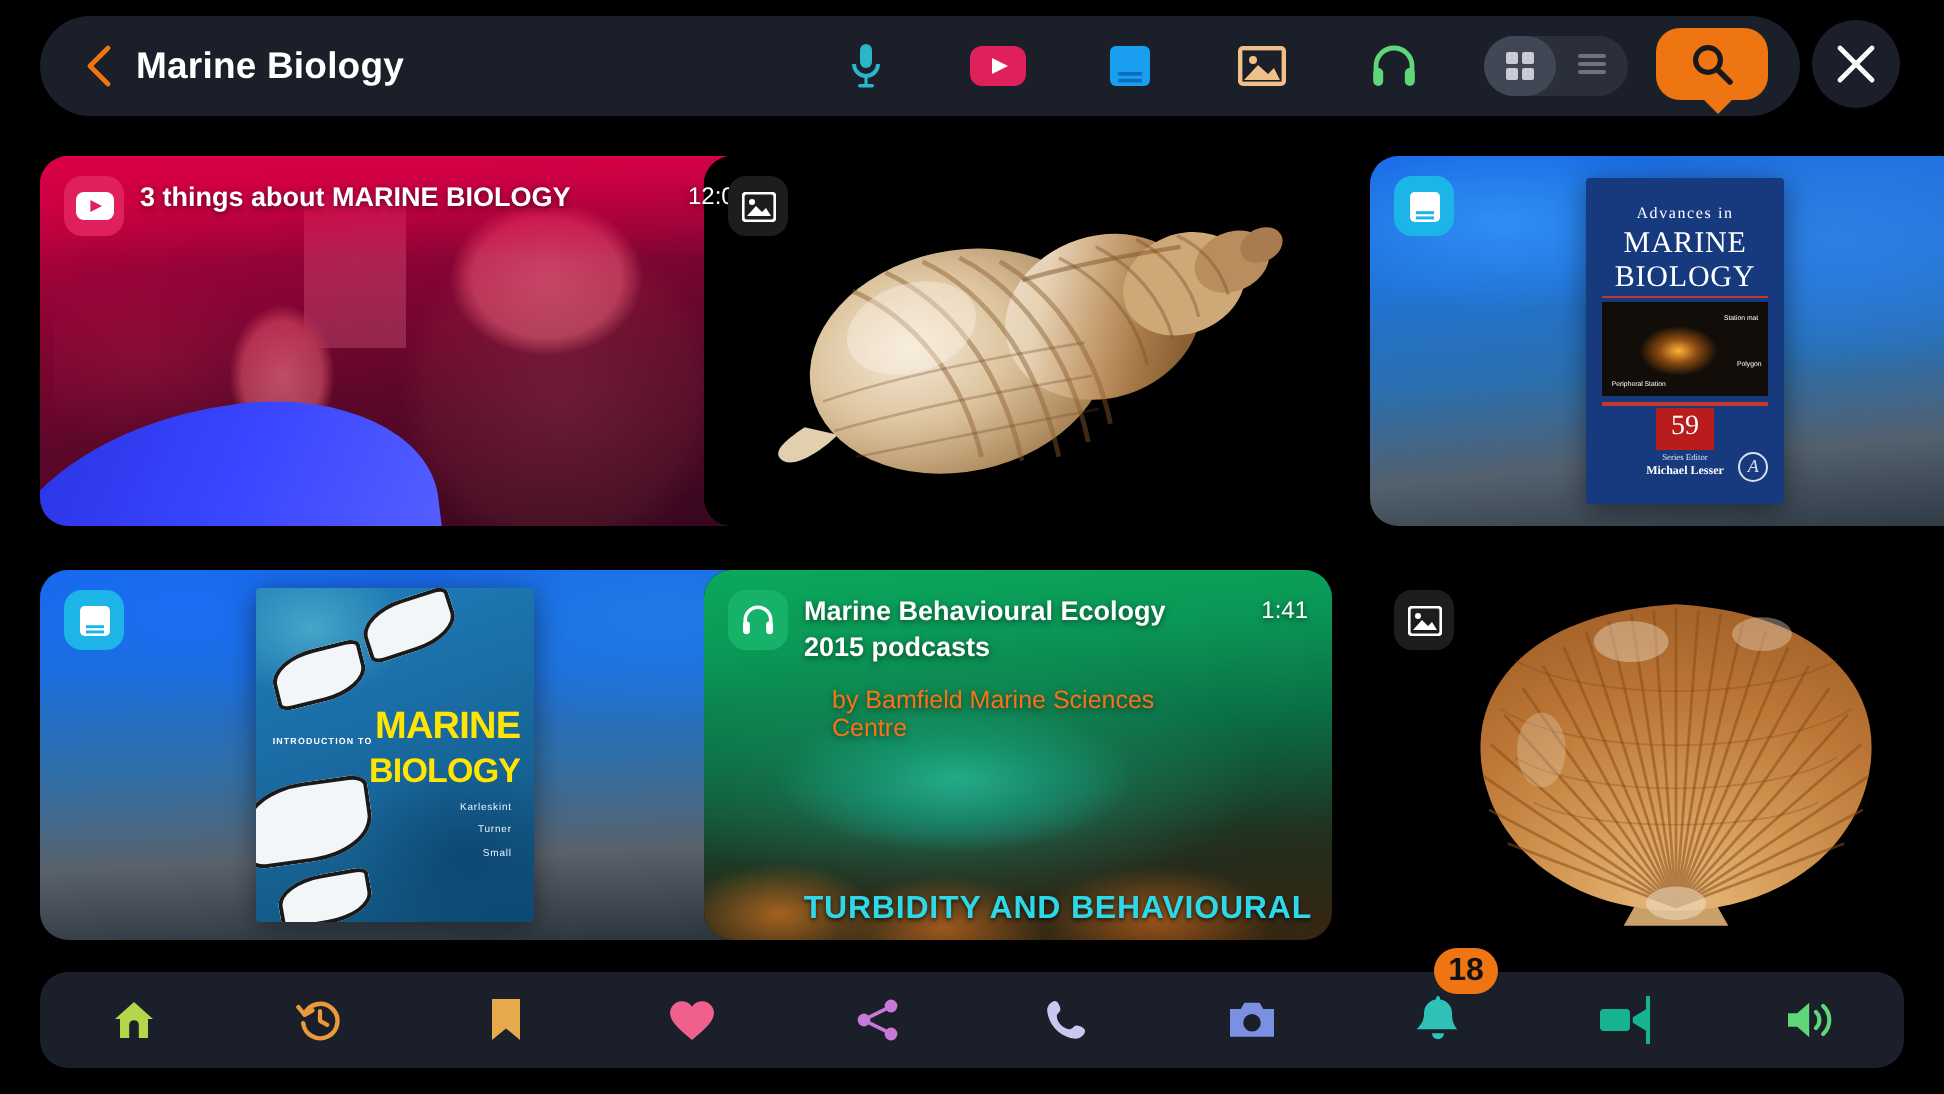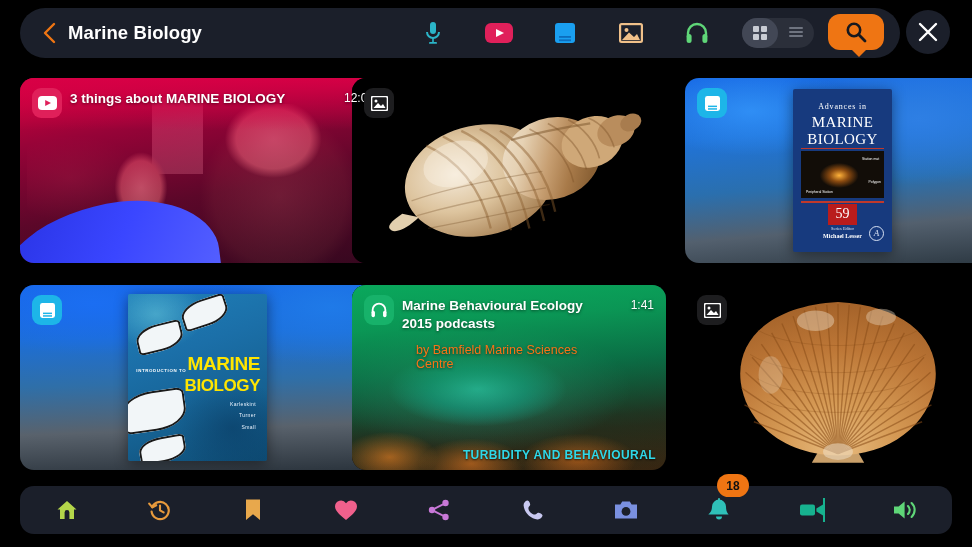--- a/index.html
+++ b/index.html
@@ -272,41 +272,41 @@
       radial-gradient(ellipse 26% 70% at 72% 80%, #b85a18 0%, rgba(100,45,12,0) 72%);
     opacity:.85;
   }
   .pod-overlay {
     position:absolute; inset:0;
     background:linear-gradient(175deg,#0aa85c 0%, rgba(10,168,92,.82) 22%, rgba(8,150,85,.5) 48%, rgba(8,120,70,.18) 72%, rgba(5,90,55,.04) 100%);
   }
   .pod-caption {
     position:absolute; right:10px; bottom:8px;
     color:#2fd8e8;
-    font-size:12px; font-weight:bold; letter-spacing:.4px; line-height:14px;
+    font-size:16px; font-weight:bold; letter-spacing:.4px; line-height:14px;
     z-index:6; text-shadow:0 1px 2px rgba(0,0,0,.7);
   }
 
   
   .navbar {
     position:absolute; left:20px; top:486px;
     width:932px; height:48px;
     background:#1b1f2a; border-radius:14px;
     display:flex; align-items:center;
   }
   .nav-item {
     flex:1; height:48px; position:relative;
     display:flex; align-items:center; justify-content:center;
     cursor:pointer;
   }
   .nav-badge {
     position:absolute; left:50%; top:-12px; transform:translateX(-2px);
     min-width:32px; height:23px; padding:0 6px;
     background:#ef7513; border-radius:12px;
-    color:#111; font-size:12px; font-weight:bold;
+    color:#111; font-size:16px; font-weight:bold;
     display:flex; align-items:center; justify-content:center;
     z-index:8;
   }
   .text-cursor {
     position:absolute; left:50%; top:12px; margin-left:11px;
     width:2px; height:24px; background:#17b28f;
   }
 </style>
 </head>
 <body>

